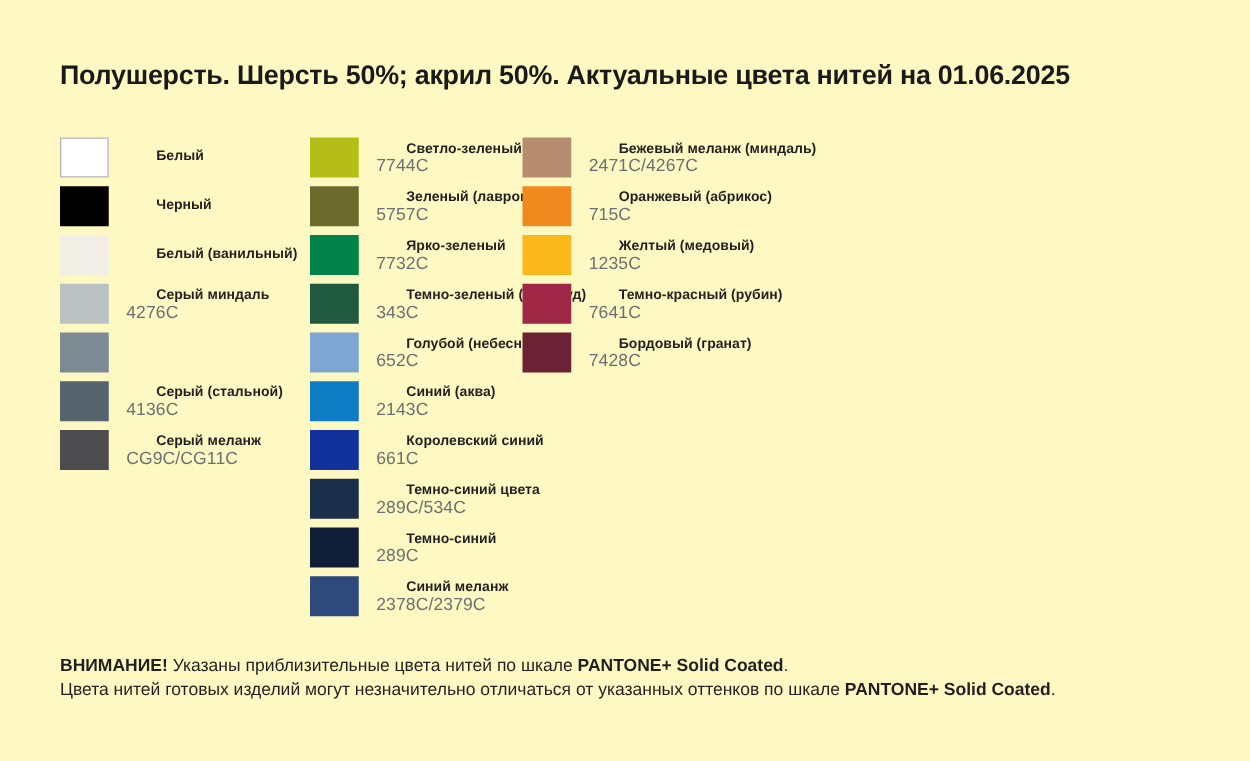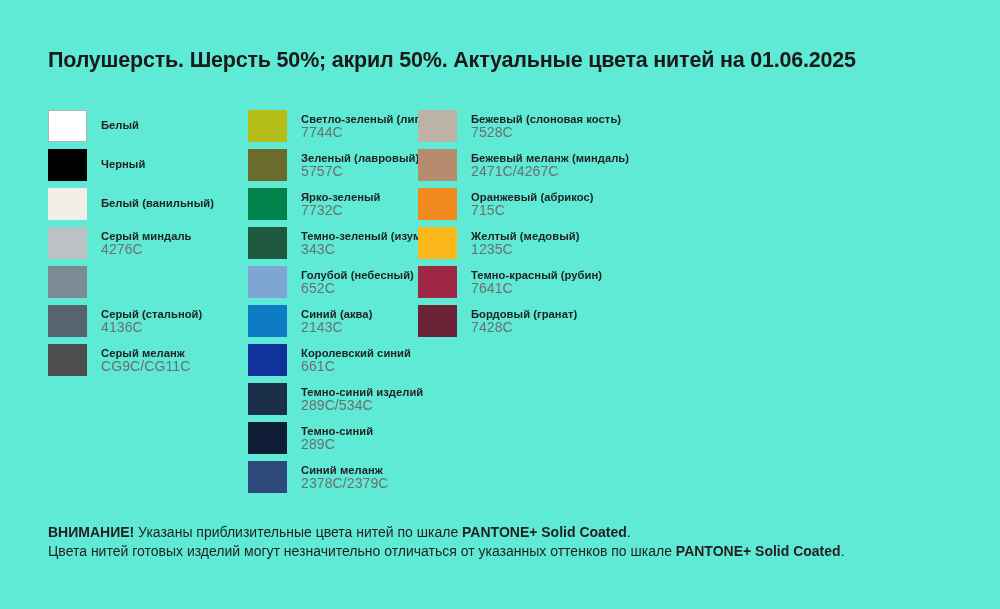--- a/index.html
+++ b/index.html
@@ -14,21 +14,21 @@
     position: relative;
     overflow: hidden;
     font-family: "Liberation Sans", "DejaVu Sans", sans-serif;
     color: #231f20;
     -webkit-font-smoothing: antialiased;
   }
 
   .page {
     position: absolute;
     inset: 0;
-    background: #5eead4;
+    background: #fef9c3;
     text-decoration: underline;
   }
 
   
   .title {
     position: absolute;
     left: 48px;
     top: 48px;
     width: 920px;
     font-size: 21.5px;
@@ -75,20 +75,21 @@
     top: 0;
     white-space: nowrap;
   }
   .swatch-name {
     display: block;
     font-size: 11.2px;
     font-weight: 700;
     line-height: 14px;
     color: #231f20;
     letter-spacing: 0.05px;
+    margin-left: 24px;
   }
   .swatch-code {
     display: block;
     font-size: 14px;
     font-weight: 400;
     line-height: 13px;
     color: #6d6e71;
     letter-spacing: 0.1px;
   }
   .swatch-code:empty { display: none; }
@@ -207,47 +208,40 @@
         <div class="swatch-row">
           <div class="swatch-chip" style="background: rgb(17, 49, 155);"></div>
           <div class="swatch-text double">
             <span class="swatch-name">Королевский синий</span>
             <span class="swatch-code">661C</span>
           </div>
         </div>
         <div class="swatch-row">
           <div class="swatch-chip" style="background: rgb(28, 47, 74);"></div>
           <div class="swatch-text double">
-            <span class="swatch-name">Темно-синий изделий</span>
+            <span class="swatch-name">Темно-синий цвета</span>
             <span class="swatch-code">289C/534C</span>
           </div>
         </div>
         <div class="swatch-row">
           <div class="swatch-chip" style="background: rgb(17, 30, 56);"></div>
           <div class="swatch-text double">
             <span class="swatch-name">Темно-синий</span>
             <span class="swatch-code">289C</span>
           </div>
         </div>
         <div class="swatch-row">
           <div class="swatch-chip" style="background: rgb(46, 74, 125);"></div>
           <div class="swatch-text double">
             <span class="swatch-name">Синий меланж</span>
             <span class="swatch-code">2378C/2379C</span>
           </div>
         </div>
       </div>
     <div class="column column-3">
-        <div class="swatch-row">
-          <div class="swatch-chip" style="background: rgb(188, 178, 165);"></div>
-          <div class="swatch-text double">
-            <span class="swatch-name">Бежевый (слоновая кость)</span>
-            <span class="swatch-code">7528C</span>
-          </div>
-        </div>
         <div class="swatch-row">
           <div class="swatch-chip" style="background: rgb(181, 141, 110);"></div>
           <div class="swatch-text double">
             <span class="swatch-name">Бежевый меланж (миндаль)</span>
             <span class="swatch-code">2471C/4267C</span>
           </div>
         </div>
         <div class="swatch-row">
           <div class="swatch-chip" style="background: rgb(240, 137, 30);"></div>
           <div class="swatch-text double">

